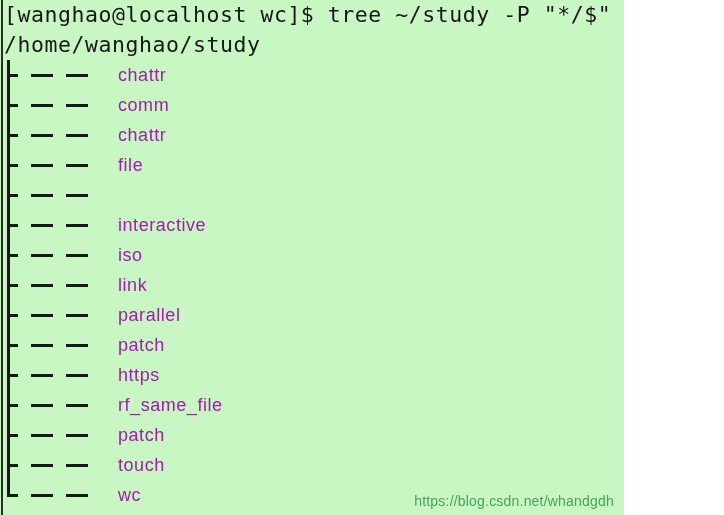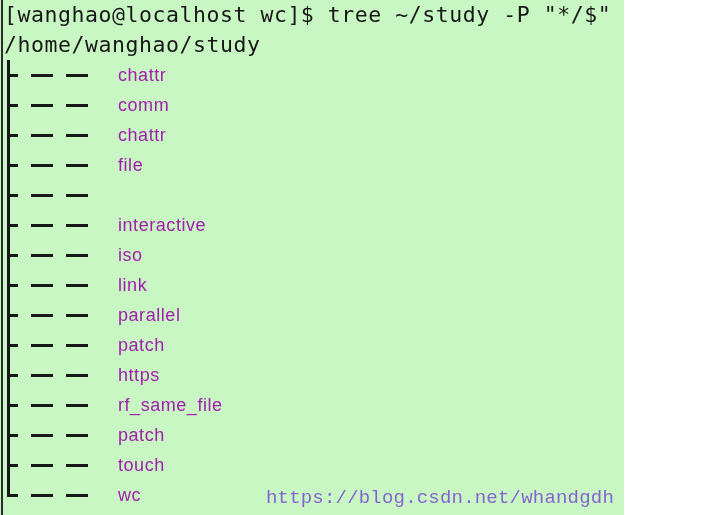--- a/index.html
+++ b/index.html
@@ -101,23 +101,23 @@
     letter-spacing: 0.55px;
     color: #a21caf;
     white-space: pre;
     font-family: Liberation Sans, sans-serif;
   }
 
   #watermark {
     position: absolute;
     right: 10px;
     bottom: 6px;
-    font-family: Liberation Mono, monospace;
-    font-size: 19px;
-    color: #6d28d9;
+    font-family: Liberation Sans, sans-serif;
+    font-size: 14px;
+    color: #15803d;
     opacity: 0.72;
     letter-spacing: 0.2px;
     white-space: nowrap;
     z-index: 4;
     pointer-events: none;
   }
 </style>
 </head>
 <body>
 

